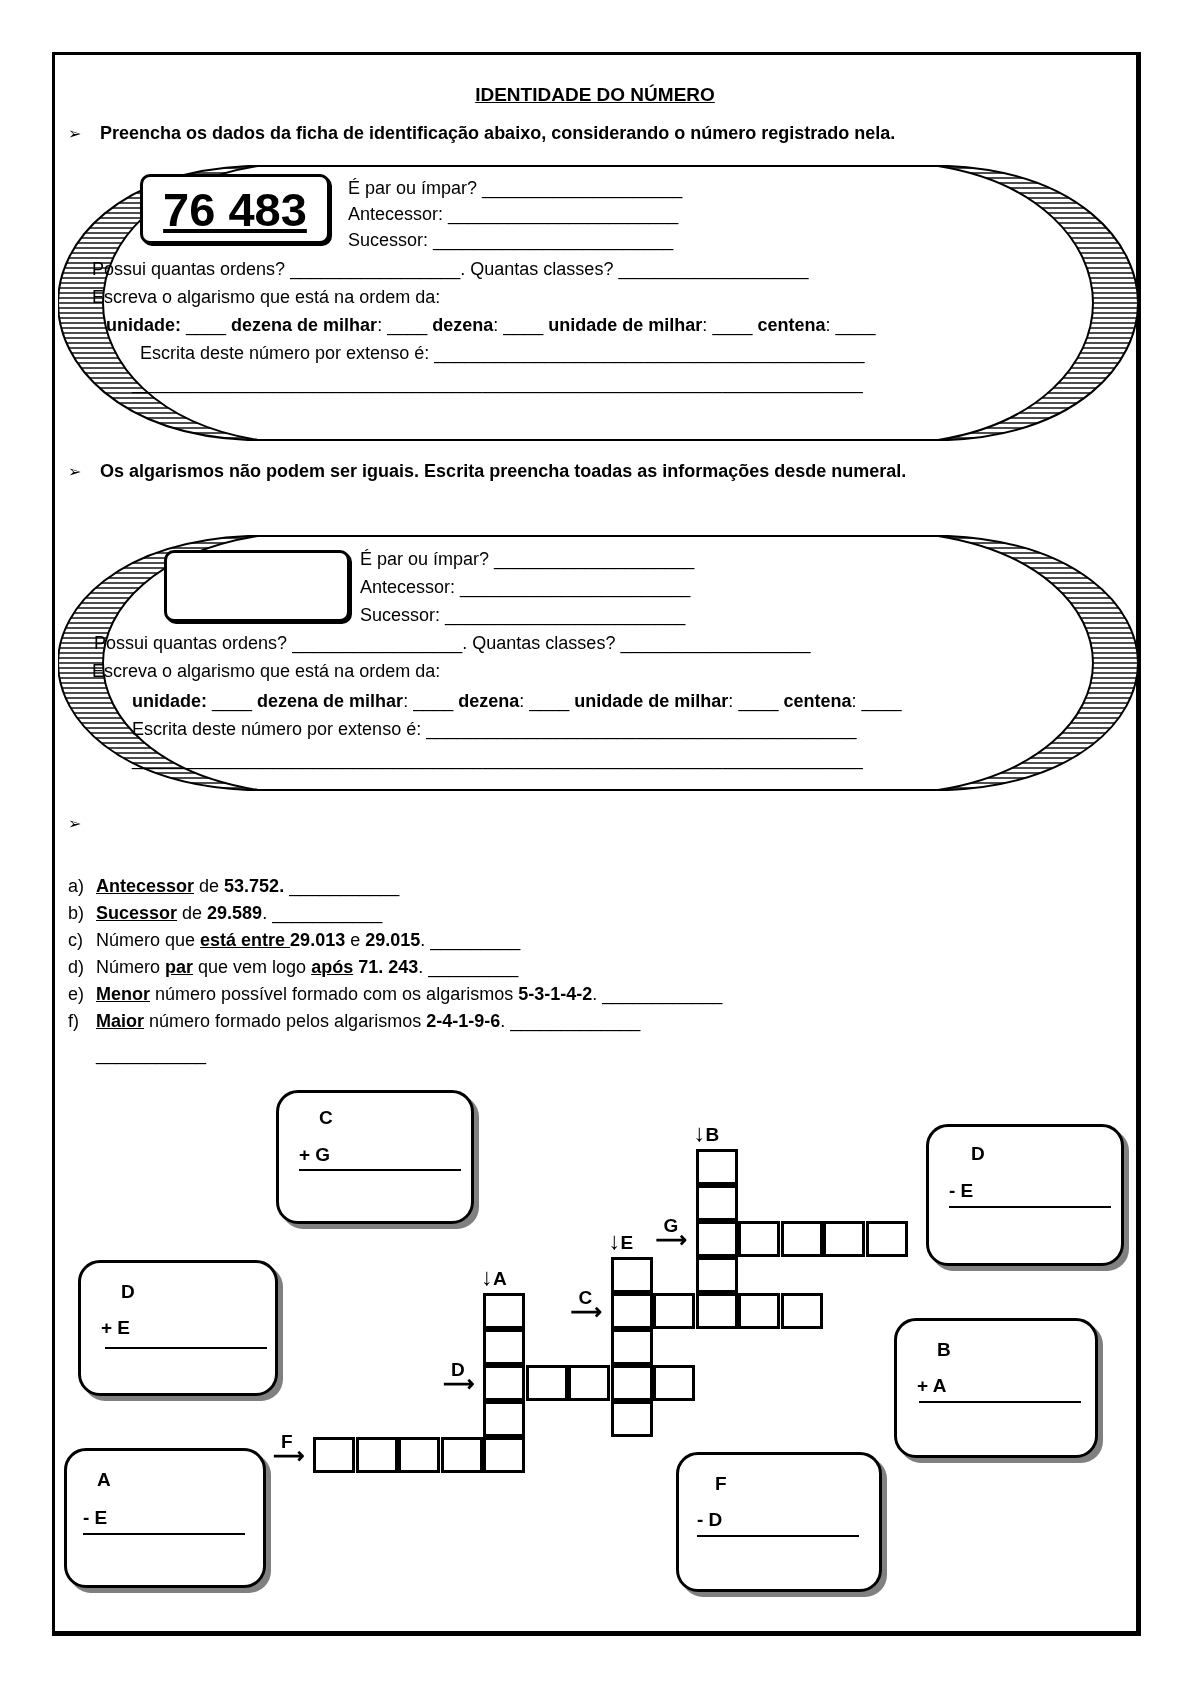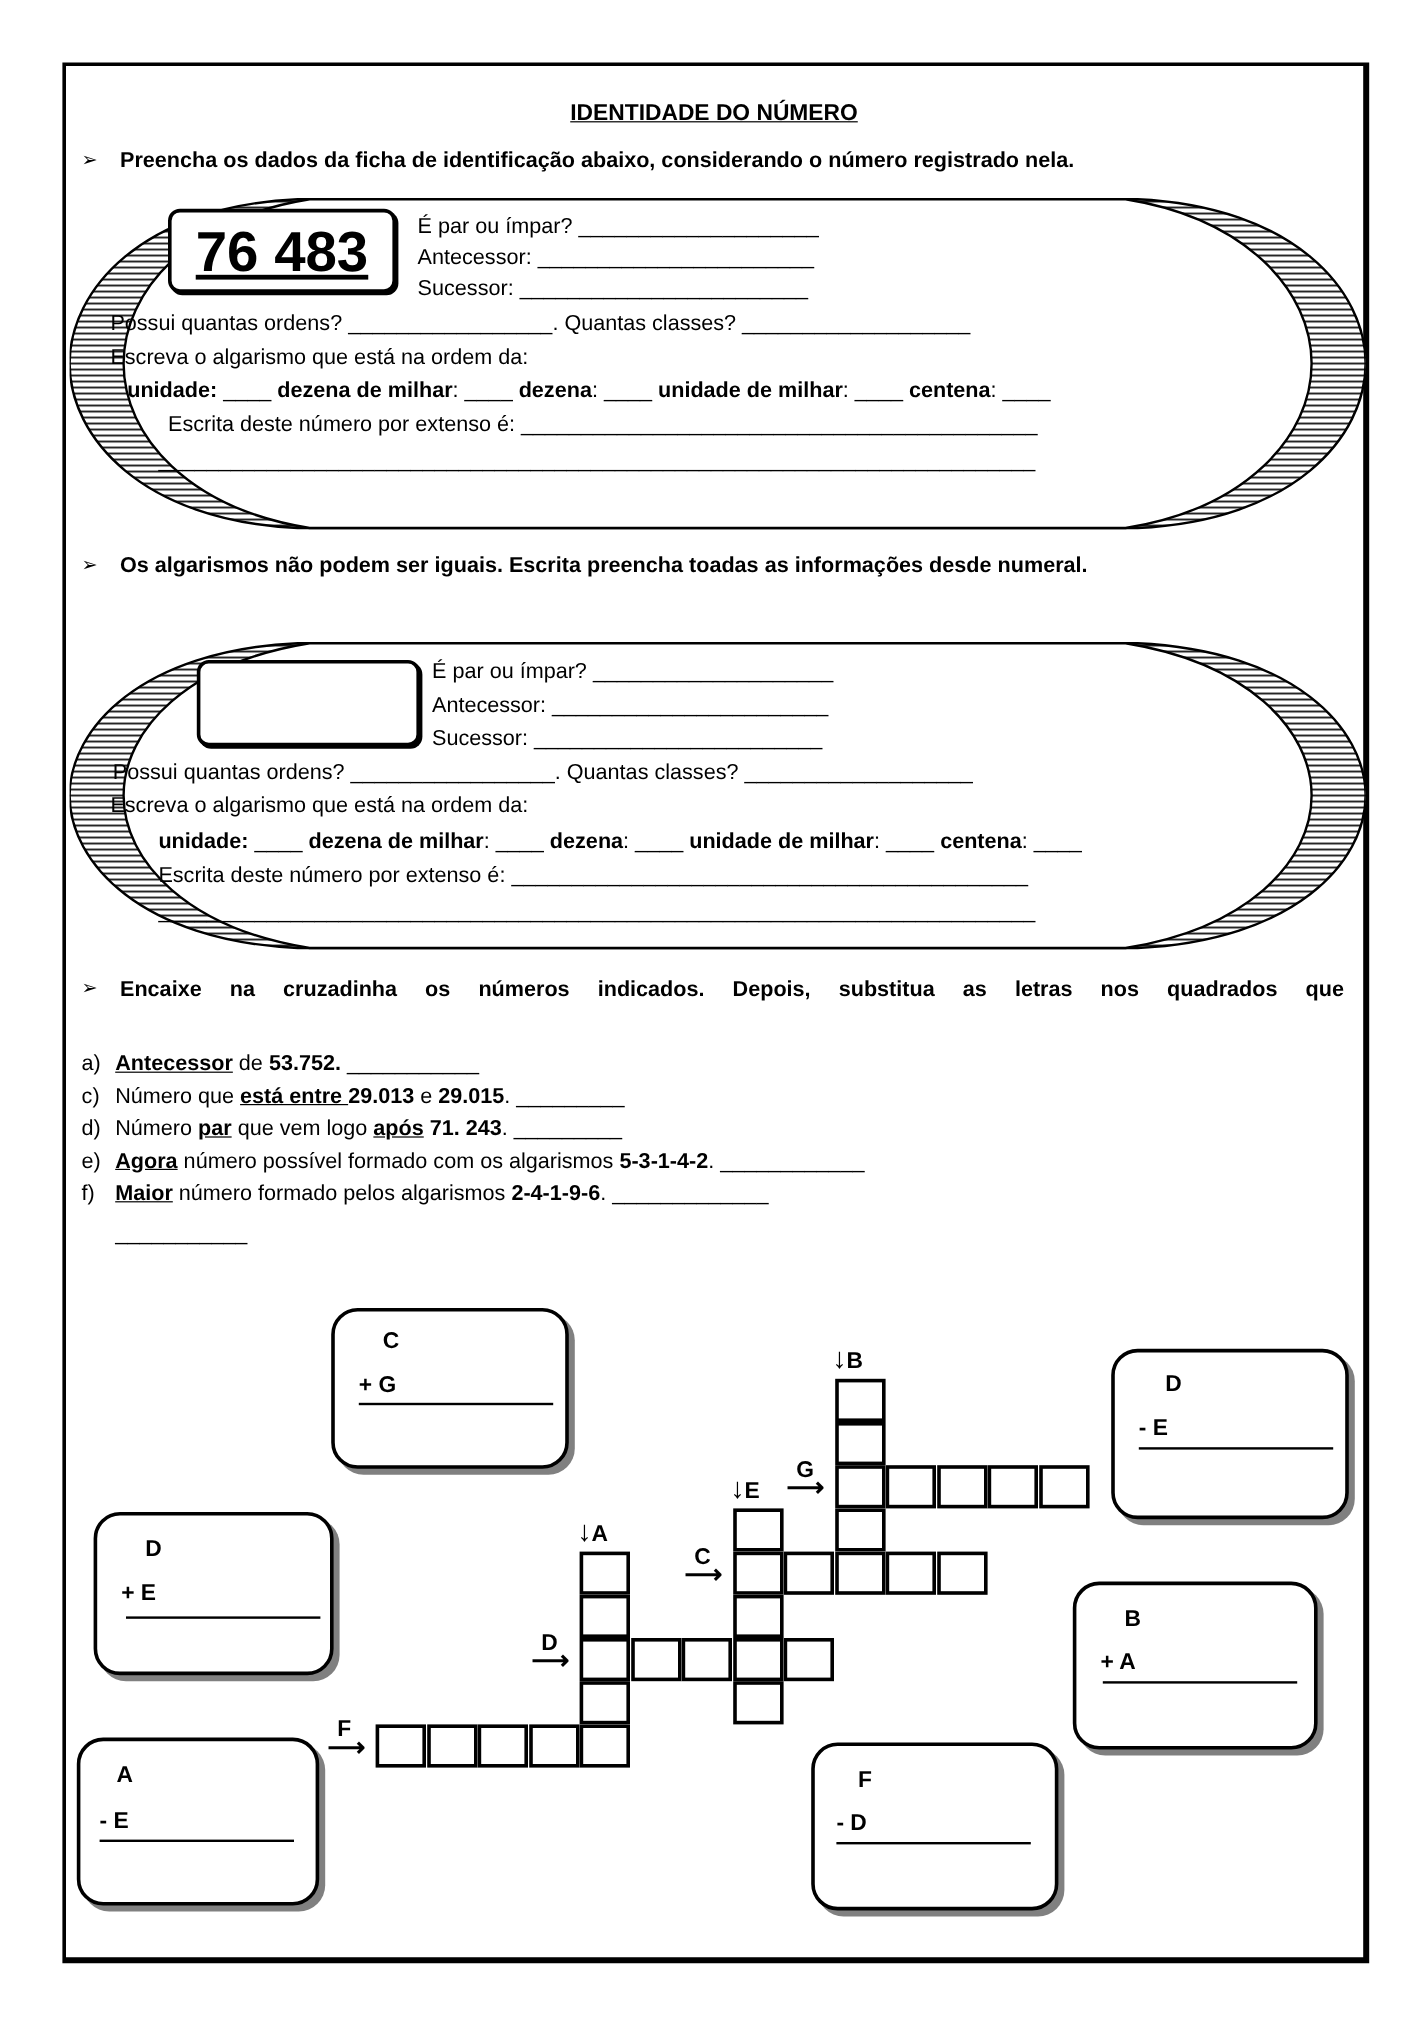--- a/index.html
+++ b/index.html
@@ -97,28 +97,28 @@
     <span class="b">dezena</span>: <span>____</span>
     <span class="b">unidade de milhar</span>: <span>____</span>
     <span class="b">centena</span>: <span>____</span>
   </div>
   <div class="t" style="left:74px; top:186px;">Escrita deste número por extenso é: ___________________________________________</div>
   <div class="t" style="left:74px; top:216px;">_________________________________________________________________________</div>
 </div>
 
 <div class="abs bullet" style="left:100px; top:812px; width:1020px; text-align:justify; line-height:24px;">
   <span class="arrow">➢</span>
-  <div style="text-align-last:justify;">Encaixe na cruzadinha os números indicados. Depois, substitua as letras nos quadrados que</div>
 </div>
 
 <div class="items">
   <div class="row"><span class="lbl">a)</span><span class="u">Antecessor</span><span> de </span><span class="b">53.752.</span><span> ___________</span></div>
+  <div class="row"><span class="lbl">b)</span><span class="u">Sucessor</span><span> de </span><span class="b">29.589</span><span>. ___________</span></div>
   <div class="row"><span class="lbl">c)</span><span>Número que </span><span class="u">está entre </span><span class="b">29.013</span><span> e </span><span class="b">29.015</span><span>. _________</span></div>
   <div class="row"><span class="lbl">d)</span><span>Número </span><span class="u">par</span><span> que vem logo </span><span class="u">após</span><span class="b"> 71. 243</span><span>. _________</span></div>
-  <div class="row"><span class="lbl">e)</span><span class="u">Agora</span><span> número possível formado com os algarismos </span><span class="b">5-3-1-4-2</span><span>. ____________</span></div>
+  <div class="row"><span class="lbl">e)</span><span class="u">Menor</span><span> número possível formado com os algarismos </span><span class="b">5-3-1-4-2</span><span>. ____________</span></div>
   <div class="row"><span class="lbl">f)</span><span class="u">Maior</span><span> número formado pelos algarismos </span><span class="b">2-4-1-9-6</span><span>. _____________</span></div>
   <div class="row" style="padding-left:28px; margin-top:6px;">___________</div>
 </div>
 
 <div class="opbox" style="left:276px; top:1090px; width:192px; height:128px;">
   <div class="l1" style="left:40px; top:14px;">C</div>
   <div class="l2" style="left:20px; top:51px;">+ G</div>
   <div class="rule" style="left:20px; width:162px; top:76px;"></div>
 </div>
 <div class="opbox" style="left:926px; top:1124px; width:192px; height:136px;">

